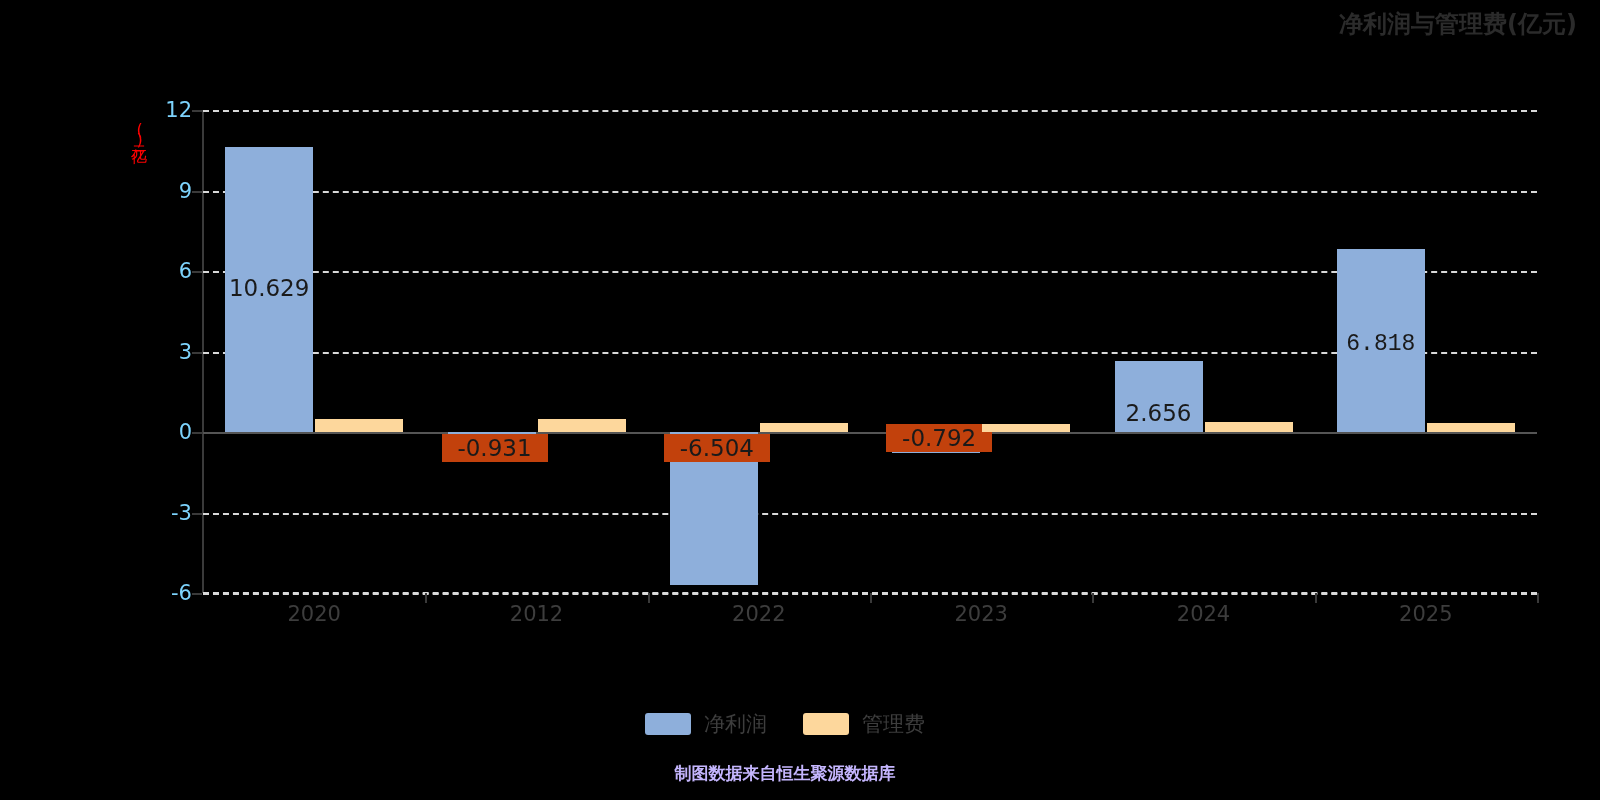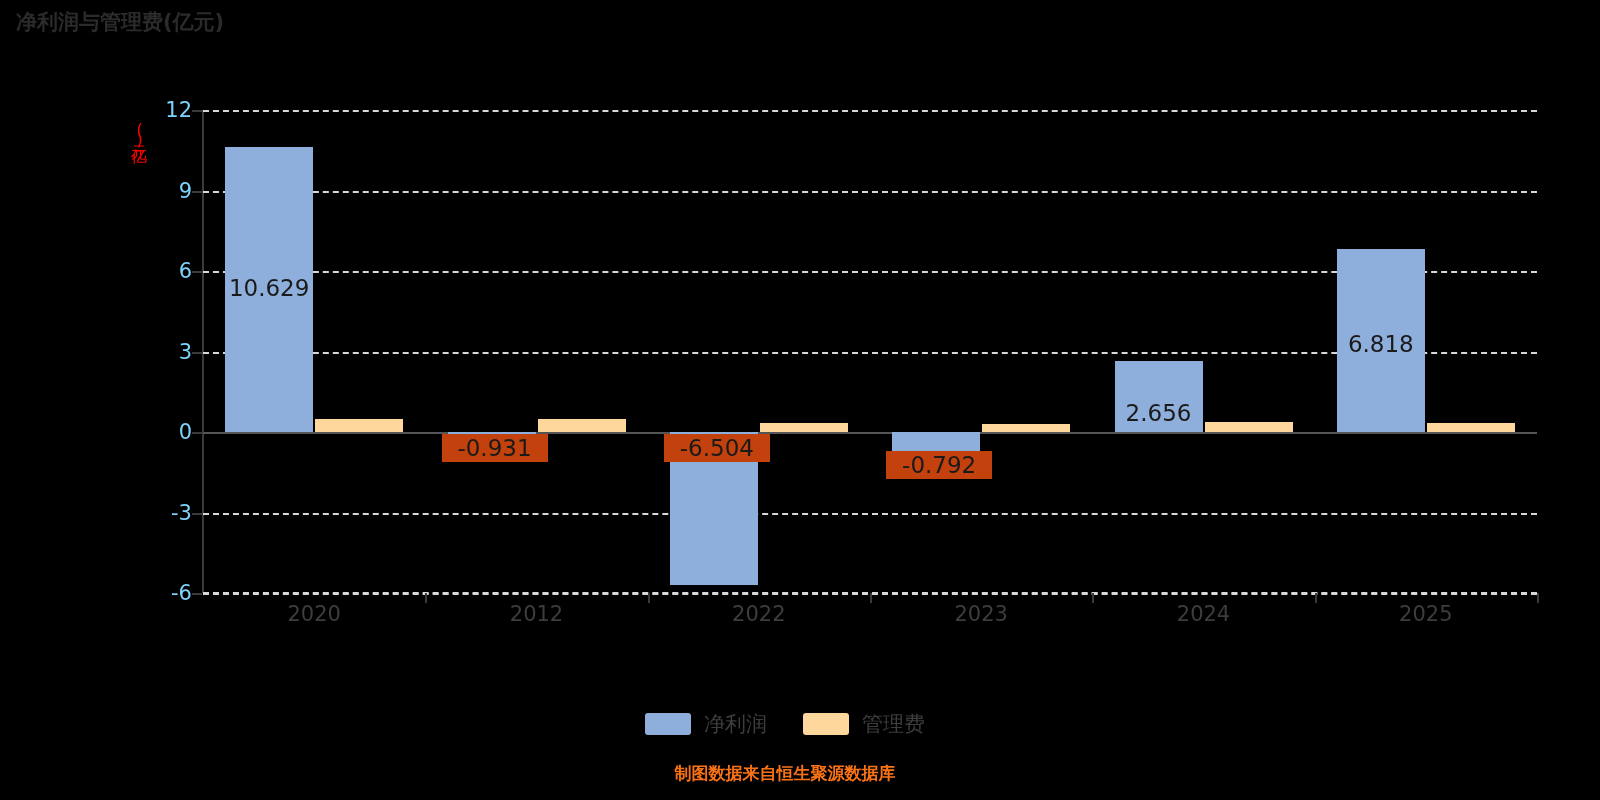--- a/index.html
+++ b/index.html
@@ -11,25 +11,25 @@
     width: 1600px;
     height: 800px;
     overflow: hidden;
     font-family: "DejaVu Sans", "Liberation Sans", sans-serif;
     position: relative;
   }
 
   
   #chart-title {
     position: absolute;
-    left: 16px;
+    left: 7px;
     top: 8px;
     width: 1570px;
-    text-align: left;
-    font-size: 21px;
+    text-align: right;
+    font-size: 24px;
     font-weight: bold;
     color: #2b2b2b;
     letter-spacing: 0px;
   }
 
   
   #plot-area {
     position: absolute;
     left: 203px;
     top: 110px;
@@ -170,21 +170,21 @@
 
   
   #footer-note {
     position: absolute;
     left: 0;
     top: 762px;
     width: 1570px;
     text-align: center;
     font-size: 17px;
     font-weight: bold;
-    color: #f97316;
+    color: #c4b5fd;
     letter-spacing: 0px;
   }
 </style>
 </head>
 <body>
 
 <div id="chart-title">净利润与管理费(亿元)</div>
 
 <div id="y-axis-unit">(亿元)</div>
 
@@ -240,24 +240,24 @@
 <div class="bar-label neg" style="width: 100px; left: 441.5px; top: 434px;">-0.931</div>
 <div class="bar admin" title="管理费 2021: 0.49" style="left: 537.5px; top: 418.852px; width: 88px; height: 13.1483px;"></div>
 <div class="x-tick" style="left: 870px;"></div>
 <div class="x-label" style="left: 758.833px;">2022</div>
 <div class="bar net" title="净利润 2022: -5.704" style="left: 669.833px; top: 432px; width: 88px; height: 153.057px;"></div>
 <div class="bar-label neg" style="width: 100px; left: 663.833px; top: 434px;">-6.504</div>
 <div class="bar admin" title="管理费 2022: 0.33" style="left: 759.833px; top: 423.145px; width: 88px; height: 8.855px;"></div>
 <div class="x-tick" style="left: 1092.33px;"></div>
 <div class="x-label" style="left: 981.167px;">2023</div>
 <div class="bar net" title="净利润 2023: -0.792" style="left: 892.167px; top: 432px; width: 88px; height: 21.252px;"></div>
-<div class="bar-label neg" style="width: 100px; left: 886.167px; top: 451px;">-0.792</div>
+<div class="bar-label neg" style="width: 100px; left: 886.167px; top: 424px;">-0.792</div>
 <div class="bar admin" title="管理费 2023: 0.3" style="left: 982.167px; top: 423.95px; width: 88px; height: 8.05px;"></div>
 <div class="x-tick" style="left: 1314.67px;"></div>
 <div class="x-label" style="left: 1203.5px;">2024</div>
 <div class="bar net" title="净利润 2024: 2.656" style="left: 1114.5px; top: 360.731px; width: 88px; height: 71.2693px;"></div>
 <div class="bar-label" style="width: 100px; left: 1108.5px; top: 400px;">2.656</div>
 <div class="bar admin" title="管理费 2024: 0.39" style="left: 1204.5px; top: 421.535px; width: 88px; height: 10.465px;"></div>
 <div class="x-tick" style="left: 1537px;"></div>
 <div class="x-label" style="left: 1425.83px;">2025</div>
 <div class="bar net" title="净利润 2025: 6.818" style="left: 1336.83px; top: 249.05px; width: 88px; height: 182.95px;"></div>
-<div class="bar-label" style="width: 100px; left: 1330.83px; top: 331.378px;">6.818</div>
+<div class="bar-label" style="width: 100px; left: 1330.83px; top: 331.378px; font-family: Liberation Mono, monospace;">6.818</div>
 <div class="bar admin" title="管理费 2025: 0.33" style="left: 1426.83px; top: 423.145px; width: 88px; height: 8.855px;"></div>
 
 </body></html>

